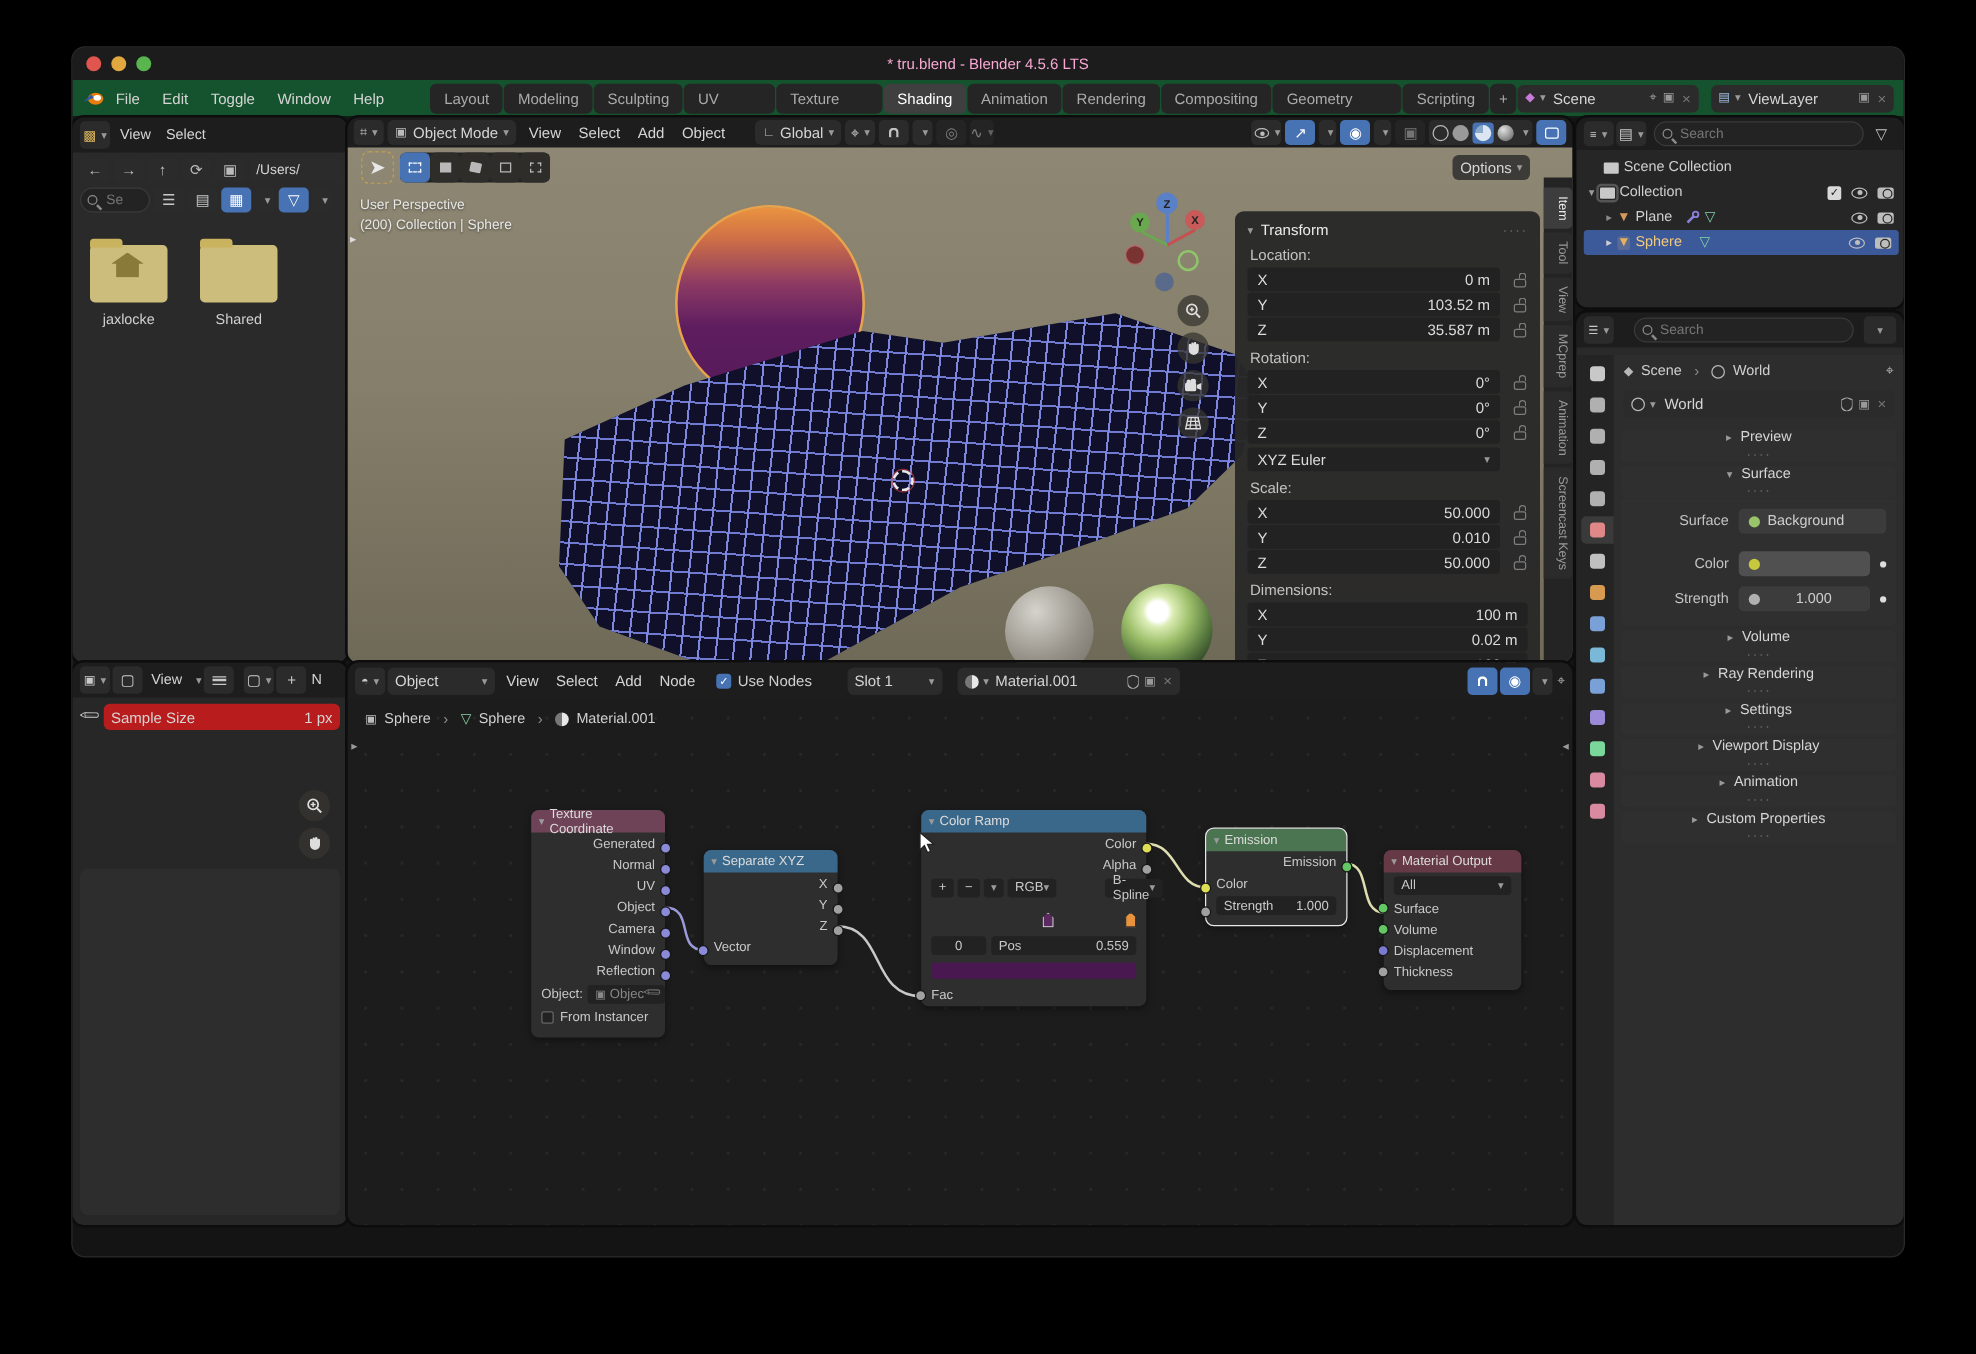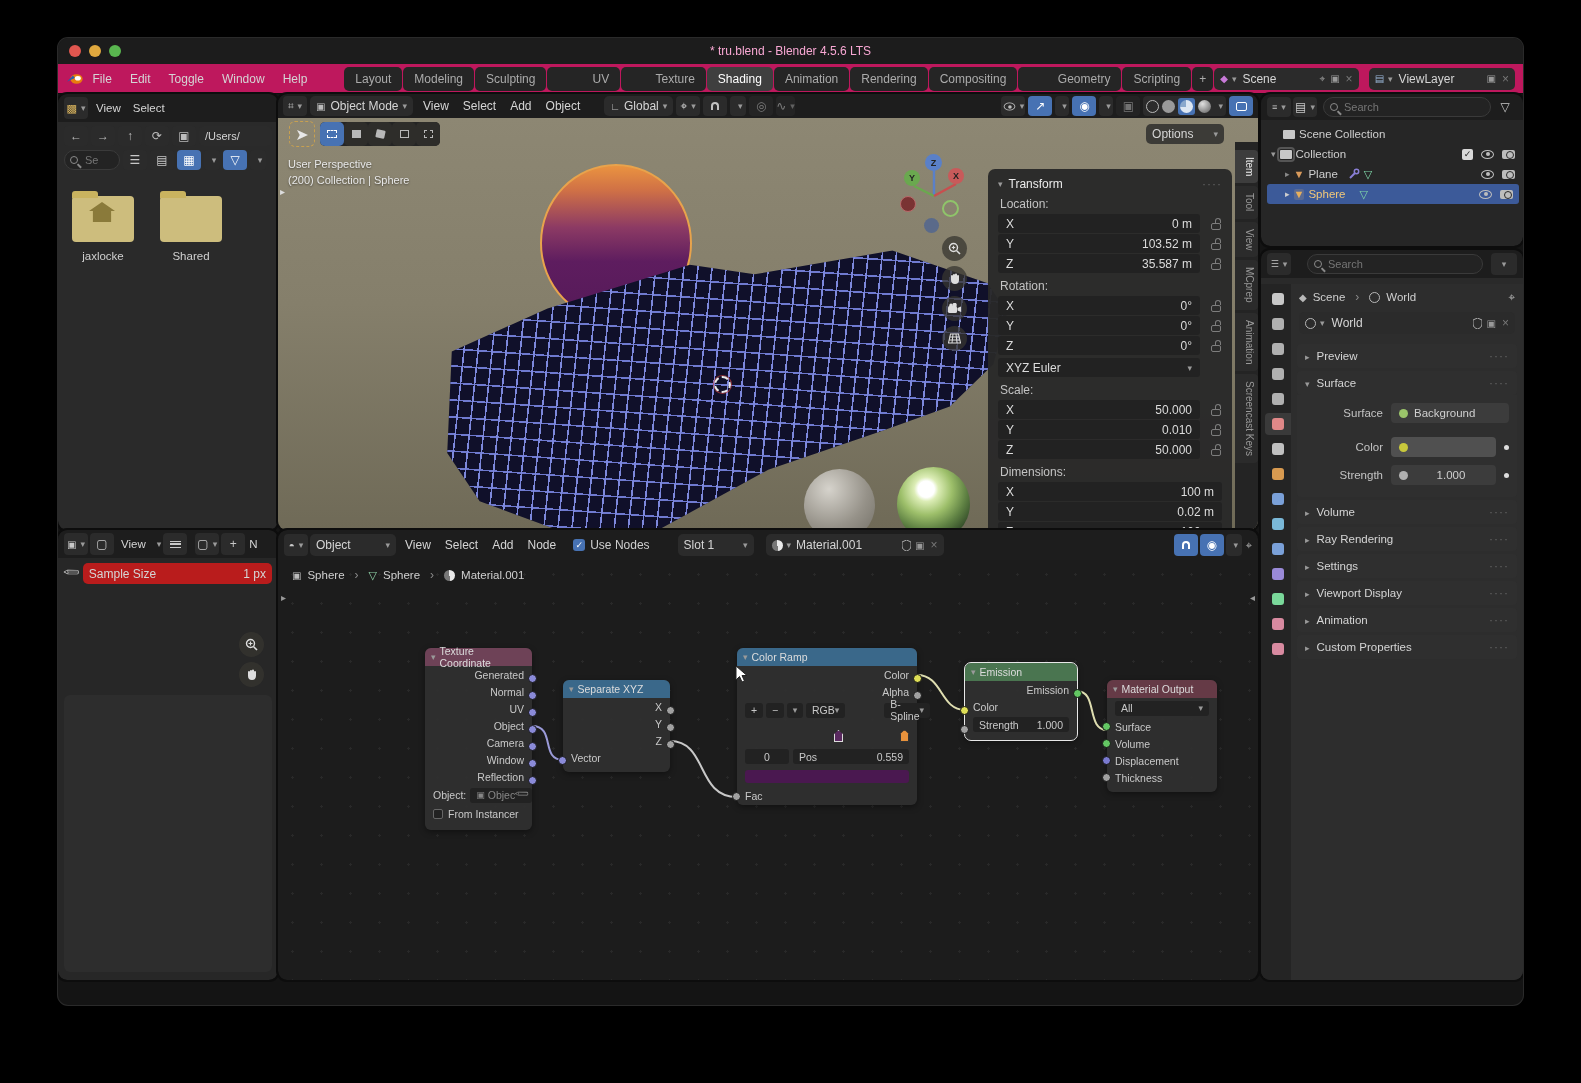--- a/index.html
+++ b/index.html
@@ -4,21 +4,21 @@
 <style>
   * { margin:0; padding:0; box-sizing:border-box; }
   html,body { width:1581px; height:1083px; background:#000; font-family:"Liberation Sans","DejaVu Sans",sans-serif; color:#cfcfcf; overflow:hidden; }
   .a { position:absolute; }
   .r { display:flex; align-items:center; }
   #win { left:58px; top:38px; width:1465px; height:967px; background:#141414; border-radius:10px; overflow:hidden; box-shadow:0 0 0 1px #2a2a2a; }
   
   #titlebar { left:0; top:0; width:100%; height:26px; background:#1c1c1c; }
   .tl { width:12px; height:12px; border-radius:50%; margin-right:8px; }
   #title { width:100%; text-align:center; font-size:12px; color:#f9a8d4; line-height:26px; }
-  #menubar { left:0; top:26px; width:100%; height:30px; background:#be185d; border-bottom:1px solid #0e0e0e; padding:0 8px;text-align:right; }
+  #menubar { left:0; top:26px; width:100%; height:30px; background:#14532d; border-bottom:1px solid #0e0e0e; padding:0 8px; }
   .menu { padding:0 9px; font-size:12px; color:#d5d5d5; height:22px; line-height:22px; border-radius:4px; }
   .wstab { padding:0 11px; font-size:12px; color:#ababab; height:24px; line-height:24px; border-radius:5px; background:#252525; margin-right:1px; }
   .wstab.active { background:#3f3f3f; color:#fff; }
   .fieldbtn { background:#2b2b2b; border-radius:5px; height:22px; display:flex; align-items:center; padding:0 6px; font-size:12px; color:#d5d5d5; }
   .chev { font-size:9px; color:#9a9a9a; margin-left:4px; }
   .chevr { font-size:12px; color:#8a8a8a; margin:0 4px; }
   .xdim { color:#777; margin-left:6px; font-size:12px; }
   
   .ibtn { background:#2b2b2b; border-radius:4px; height:22px; min-width:24px; display:flex; align-items:center; justify-content:center; font-size:12px; color:#c8c8c8; }
   .on { background:#4772b3 !important; color:#fff !important; }
@@ -69,21 +69,21 @@
   #shcanvas { position:absolute; inset:30px 0 0 0; background-image:radial-gradient(#292929 1px,transparent 1.3px); background-size:29px 29px; }
   .node { position:absolute; background:rgba(48,48,48,.97); border-radius:6px; font-size:10.5px; color:#c9c9c9; box-shadow:0 2px 6px rgba(0,0,0,.4); }
   .nhead { height:18px; border-radius:6px 6px 0 0; display:flex; align-items:center; padding:0 6px; color:#dcdcdc; gap:4px; font-size:10.5px; }
   .nrow { height:17px; display:flex; align-items:center; padding:0 8px; }
   .nrow.out { justify-content:flex-end; }
   .nfield { background:#222; border-radius:3px; height:15px; display:flex; align-items:center; padding:0 6px; color:#c9c9c9; }
   
   .olrow { height:20px; display:flex; align-items:center; font-size:11.5px; color:#cfcfcf; gap:4px; padding-right:6px; }
   .proptab { width:26px; height:22px; display:flex; align-items:center; justify-content:center; }
   .proptab.active { background:#3a3a3a; border-radius:4px 0 0 4px; }
-  .ppanel { background:#2f2f2f; border-radius:4px; margin:3px 6px 0 6px; min-height:24px; display:flex; align-items:center; font-size:11.5px; color:#d5d5d5; padding:0 8px; }
+  .ppanel { background:#2f2f2f; border-radius:4px; margin:3px 6px 0 6px; min-height:24px; display:flex; align-items:center; font-size:11.5px; color:#d5d5d5; padding:0 8px;flex-direction:column; }
   .parrow { font-size:9px; color:#9a9a9a; margin-right:7px; }
   .pvalfield { background:#3c3c3c; border-radius:4px; height:20px; display:flex; align-items:center; padding:0 8px; font-size:11.5px; }
   .dot { width:9px; height:9px; border-radius:50%; }
   
   #statusbar { left:0; top:942px; width:100%; height:25px; background:#1a1a1a; display:flex; align-items:center; padding:0 10px; font-size:11px; color:#9a9a9a; border-top:1px solid #0d0d0d; }
   .mouseico { width:8px; height:12px; border:1.2px solid #9a9a9a; border-radius:4px; margin-right:6px; position:relative; }
   .mouseico:after { content:""; position:absolute; left:3px; top:0; width:1px; height:4px; background:#9a9a9a; }
   #cursor { left:735px; top:665px; width:16px; height:20px; z-index:99; }
 </style>
 </head>
@@ -329,21 +329,21 @@
               <div style="width:9px;height:8px;background:#b8b8b8;border-radius:1px;transform:rotate(12deg);"></div>
             </div>
           <div class="toolbtn">
               <div style="width:9px;height:8px;border:1.2px solid #b8b8b8;"></div>
             </div>
           <div class="toolbtn">
               <div style="width:9px;height:8px;border:1.2px dashed #b8b8b8;"></div>
             </div>
         </div>
       </div>
-      <div class="a fieldbtn" style="right:34px;top:6px;height:20px;background:rgba(40,40,40,.8);gap:16px;">
+      <div class="a fieldbtn" style="right:34px;top:6px;height:20px;background:rgba(40,40,40,.8);">
           <span>Options</span>
           <span class="chev">▾</span>
         </div>
 
       <div class="a vptext" style="left:10px;top:40px;">User Perspective</div>
       <div class="a vptext" style="left:10px;top:56px;">(200) Collection | Sphere</div>
       <span class="a" style="left:2px;top:68px;color:#ddd;font-size:10px;">▸</span>
 
       <div class="a" style="left:612px;top:36px;width:84px;height:84px;">
         <svg width="84" height="84" viewBox="0 0 84 84">

